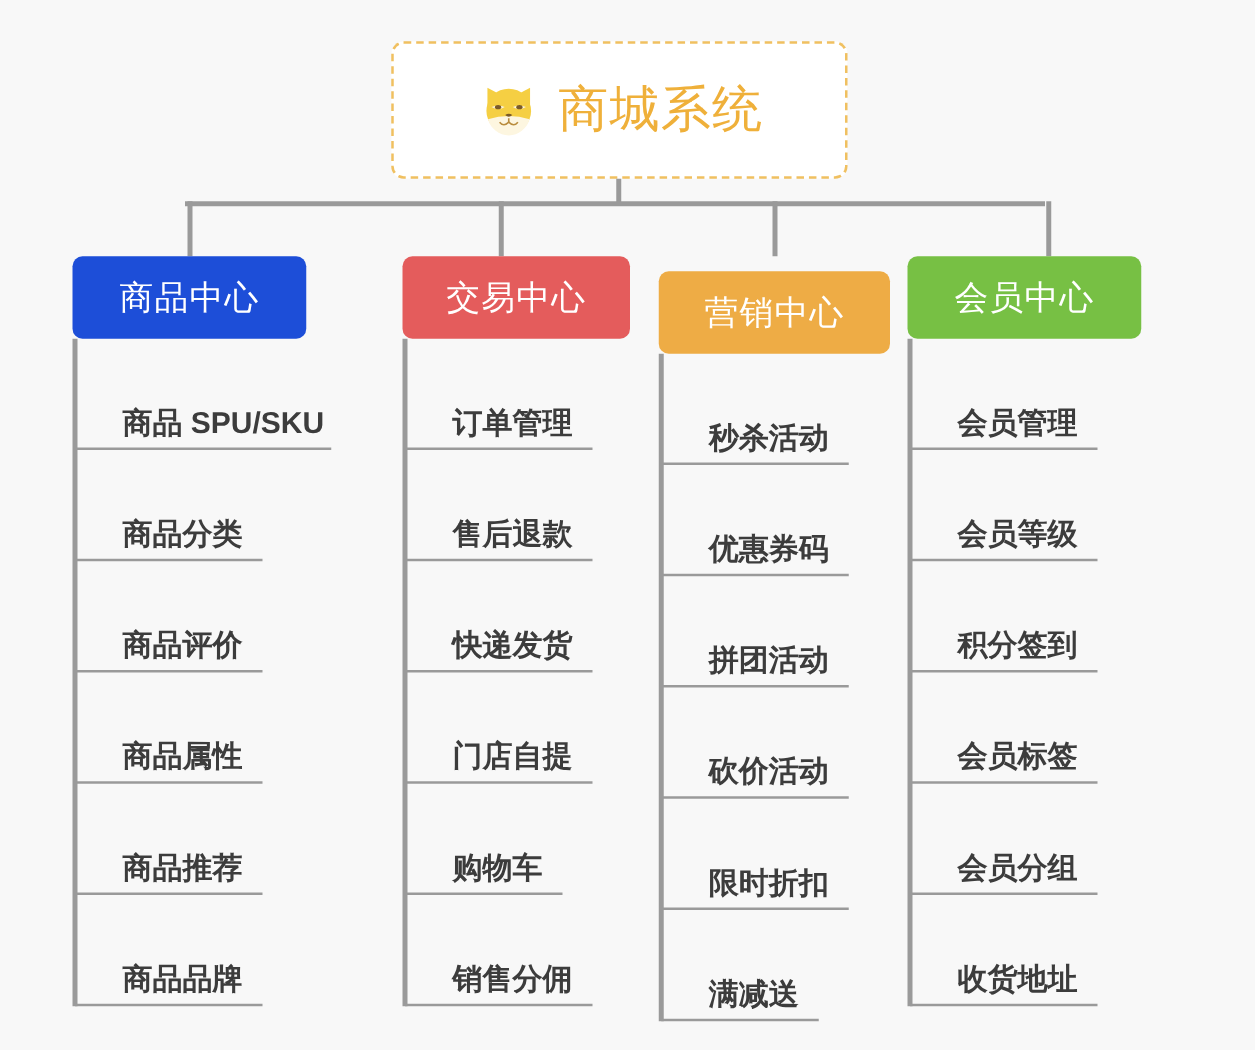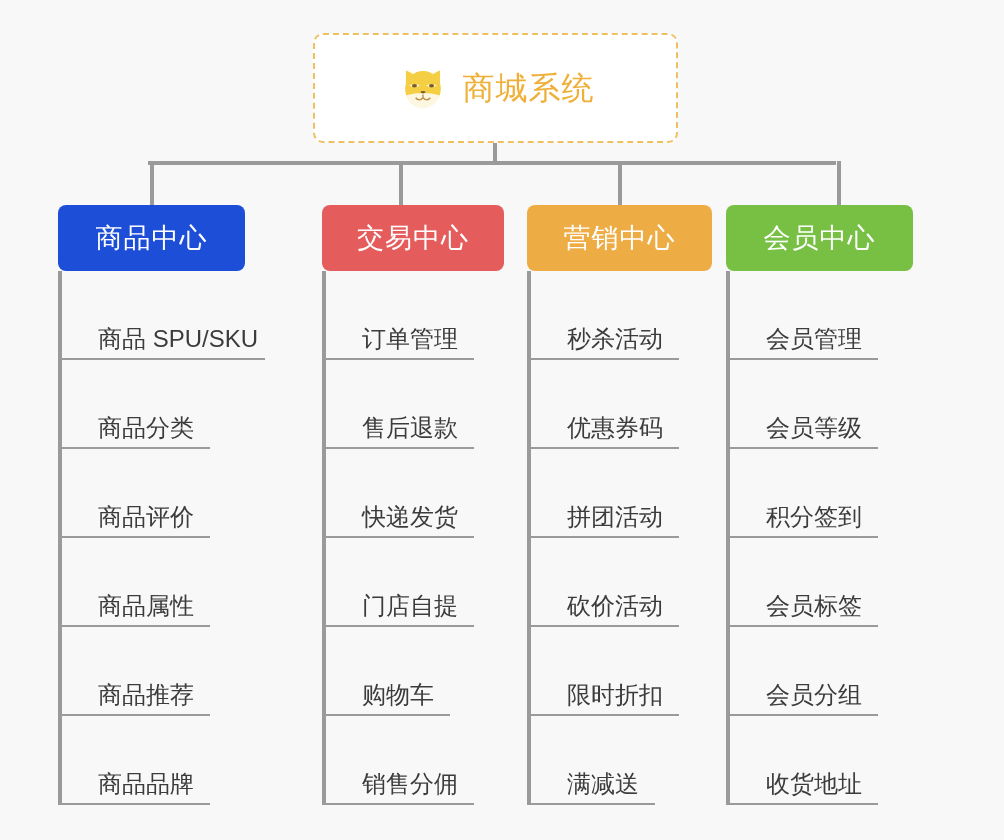--- a/index.html
+++ b/index.html
@@ -39,21 +39,21 @@
     gap: 14px;
   }
   .root-icon {
     width: 52px;
     height: 52px;
     flex: 0 0 52px;
     position: relative;
     display: block;
   }
   .root-title {
-    font-size: 32px;
+    font-size: 40px;
     line-height: 1;
     color: #efb03a;
     letter-spacing: 1px;
     white-space: nowrap;
     text-align: center;
   }
 
   
   .conn {
     position: absolute;
@@ -113,20 +113,21 @@
     padding: 0;
     list-style: none;
   }
   .leaf-item {
     position: relative;
     height: 89px;
     box-sizing: border-box;
     display: flex;
     align-items: flex-end;
     padding-left: 40px;
+    font-weight: bold;
   }
   .leaf-label {
     font-size: 24px;
     line-height: 1;
     color: #3c3c3c;
     white-space: nowrap;
     padding-bottom: 9px;
   }
   .leaf-underline {
     position: absolute;
@@ -232,21 +233,21 @@
           <li class="leaf-item">
             <span class="leaf-label">购物车</span>
             <div class="leaf-underline" style="width: 126px;"></div>
           </li>
           <li class="leaf-item">
             <span class="leaf-label">销售分佣</span>
             <div class="leaf-underline" style="width: 150px;"></div>
           </li>
         </ul>
       </div>
-      <div class="column" style="left: 527px; width: 185px;">
+      <div class="column" style="left: 527px; width: 185px; margin-top: 12px;">
         <div class="cat-header" style="background: rgb(238, 172, 69);">
           <span class="cat-header-label">营销中心</span>
         </div>
         <div class="col-trunk" style="height: 534px;"></div>
         <ul class="leaf-list">
           <li class="leaf-item">
             <span class="leaf-label">秒杀活动</span>
             <div class="leaf-underline" style="width: 150px;"></div>
           </li>
           <li class="leaf-item">

